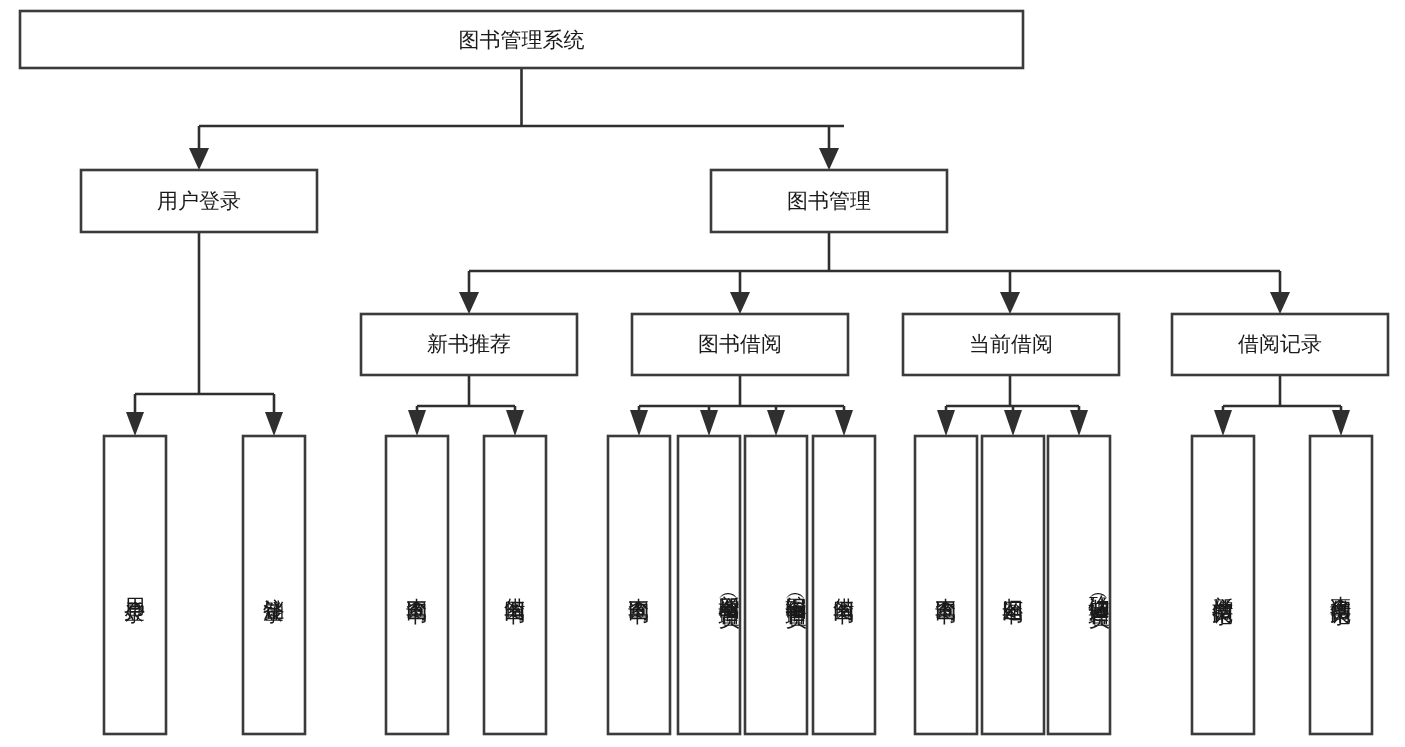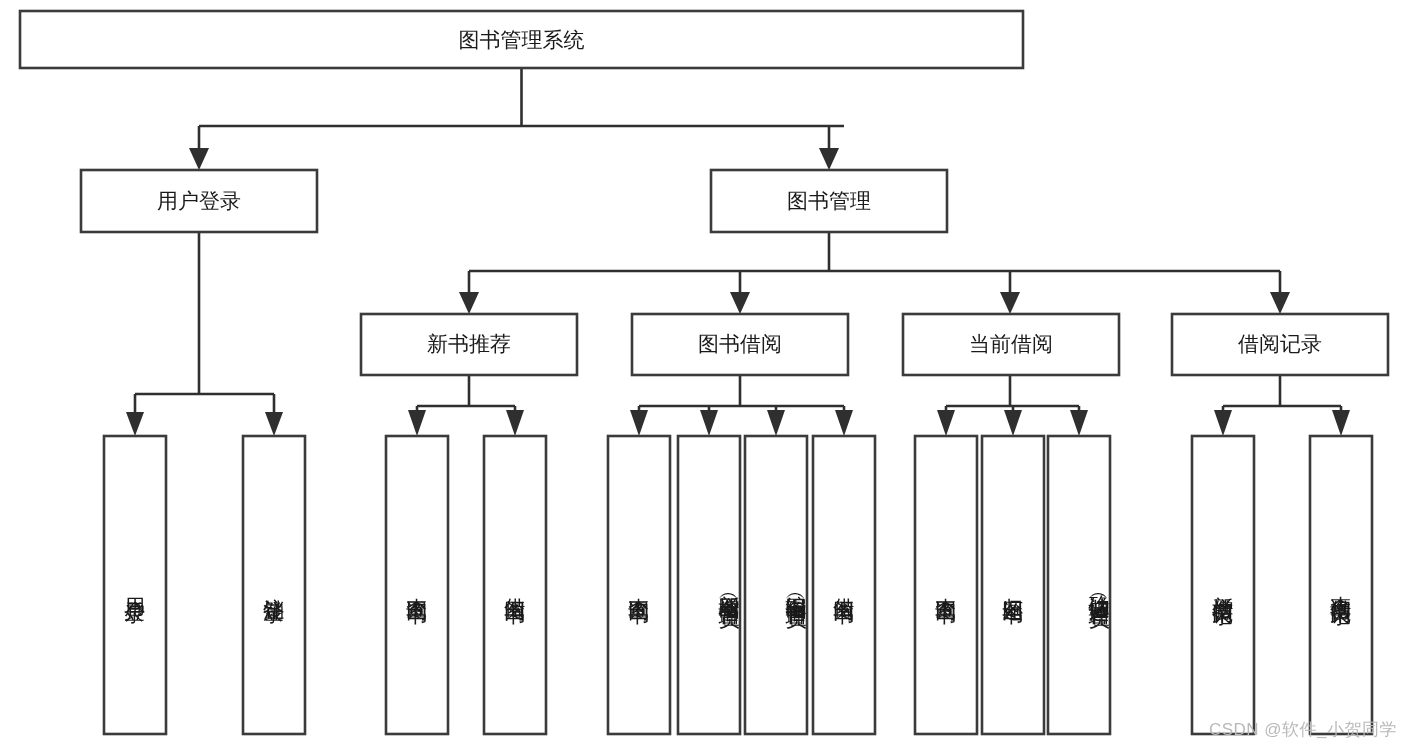--- a/index.html
+++ b/index.html
@@ -207,14 +207,13 @@
   <div class="vlabel" style="left:745px; top:440px; width:62px; height:294px; align-items:flex-start;">编辑图书（管理员）</div>
   <div class="vlabel" style="left:813px; top:436px; width:62px; height:298px;">借阅图书</div>
 
   <div class="vlabel" style="left:915px; top:436px; width:62px; height:298px;">查询图书</div>
   <div class="vlabel" style="left:982px; top:436px; width:62px; height:298px;">归还图书</div>
   <div class="vlabel" style="left:1048px; top:440px; width:62px; height:294px; align-items:flex-start;">确认归还（管理员）</div>
 
   <div class="vlabel" style="left:1192px; top:436px; width:62px; height:298px;">新增借阅记录</div>
   <div class="vlabel" style="left:1310px; top:436px; width:62px; height:298px;">查询借阅记录</div>
 
-  <div id="watermark">CSDN @软件_小贺同学</div>
 </div>
 
 </body></html>

